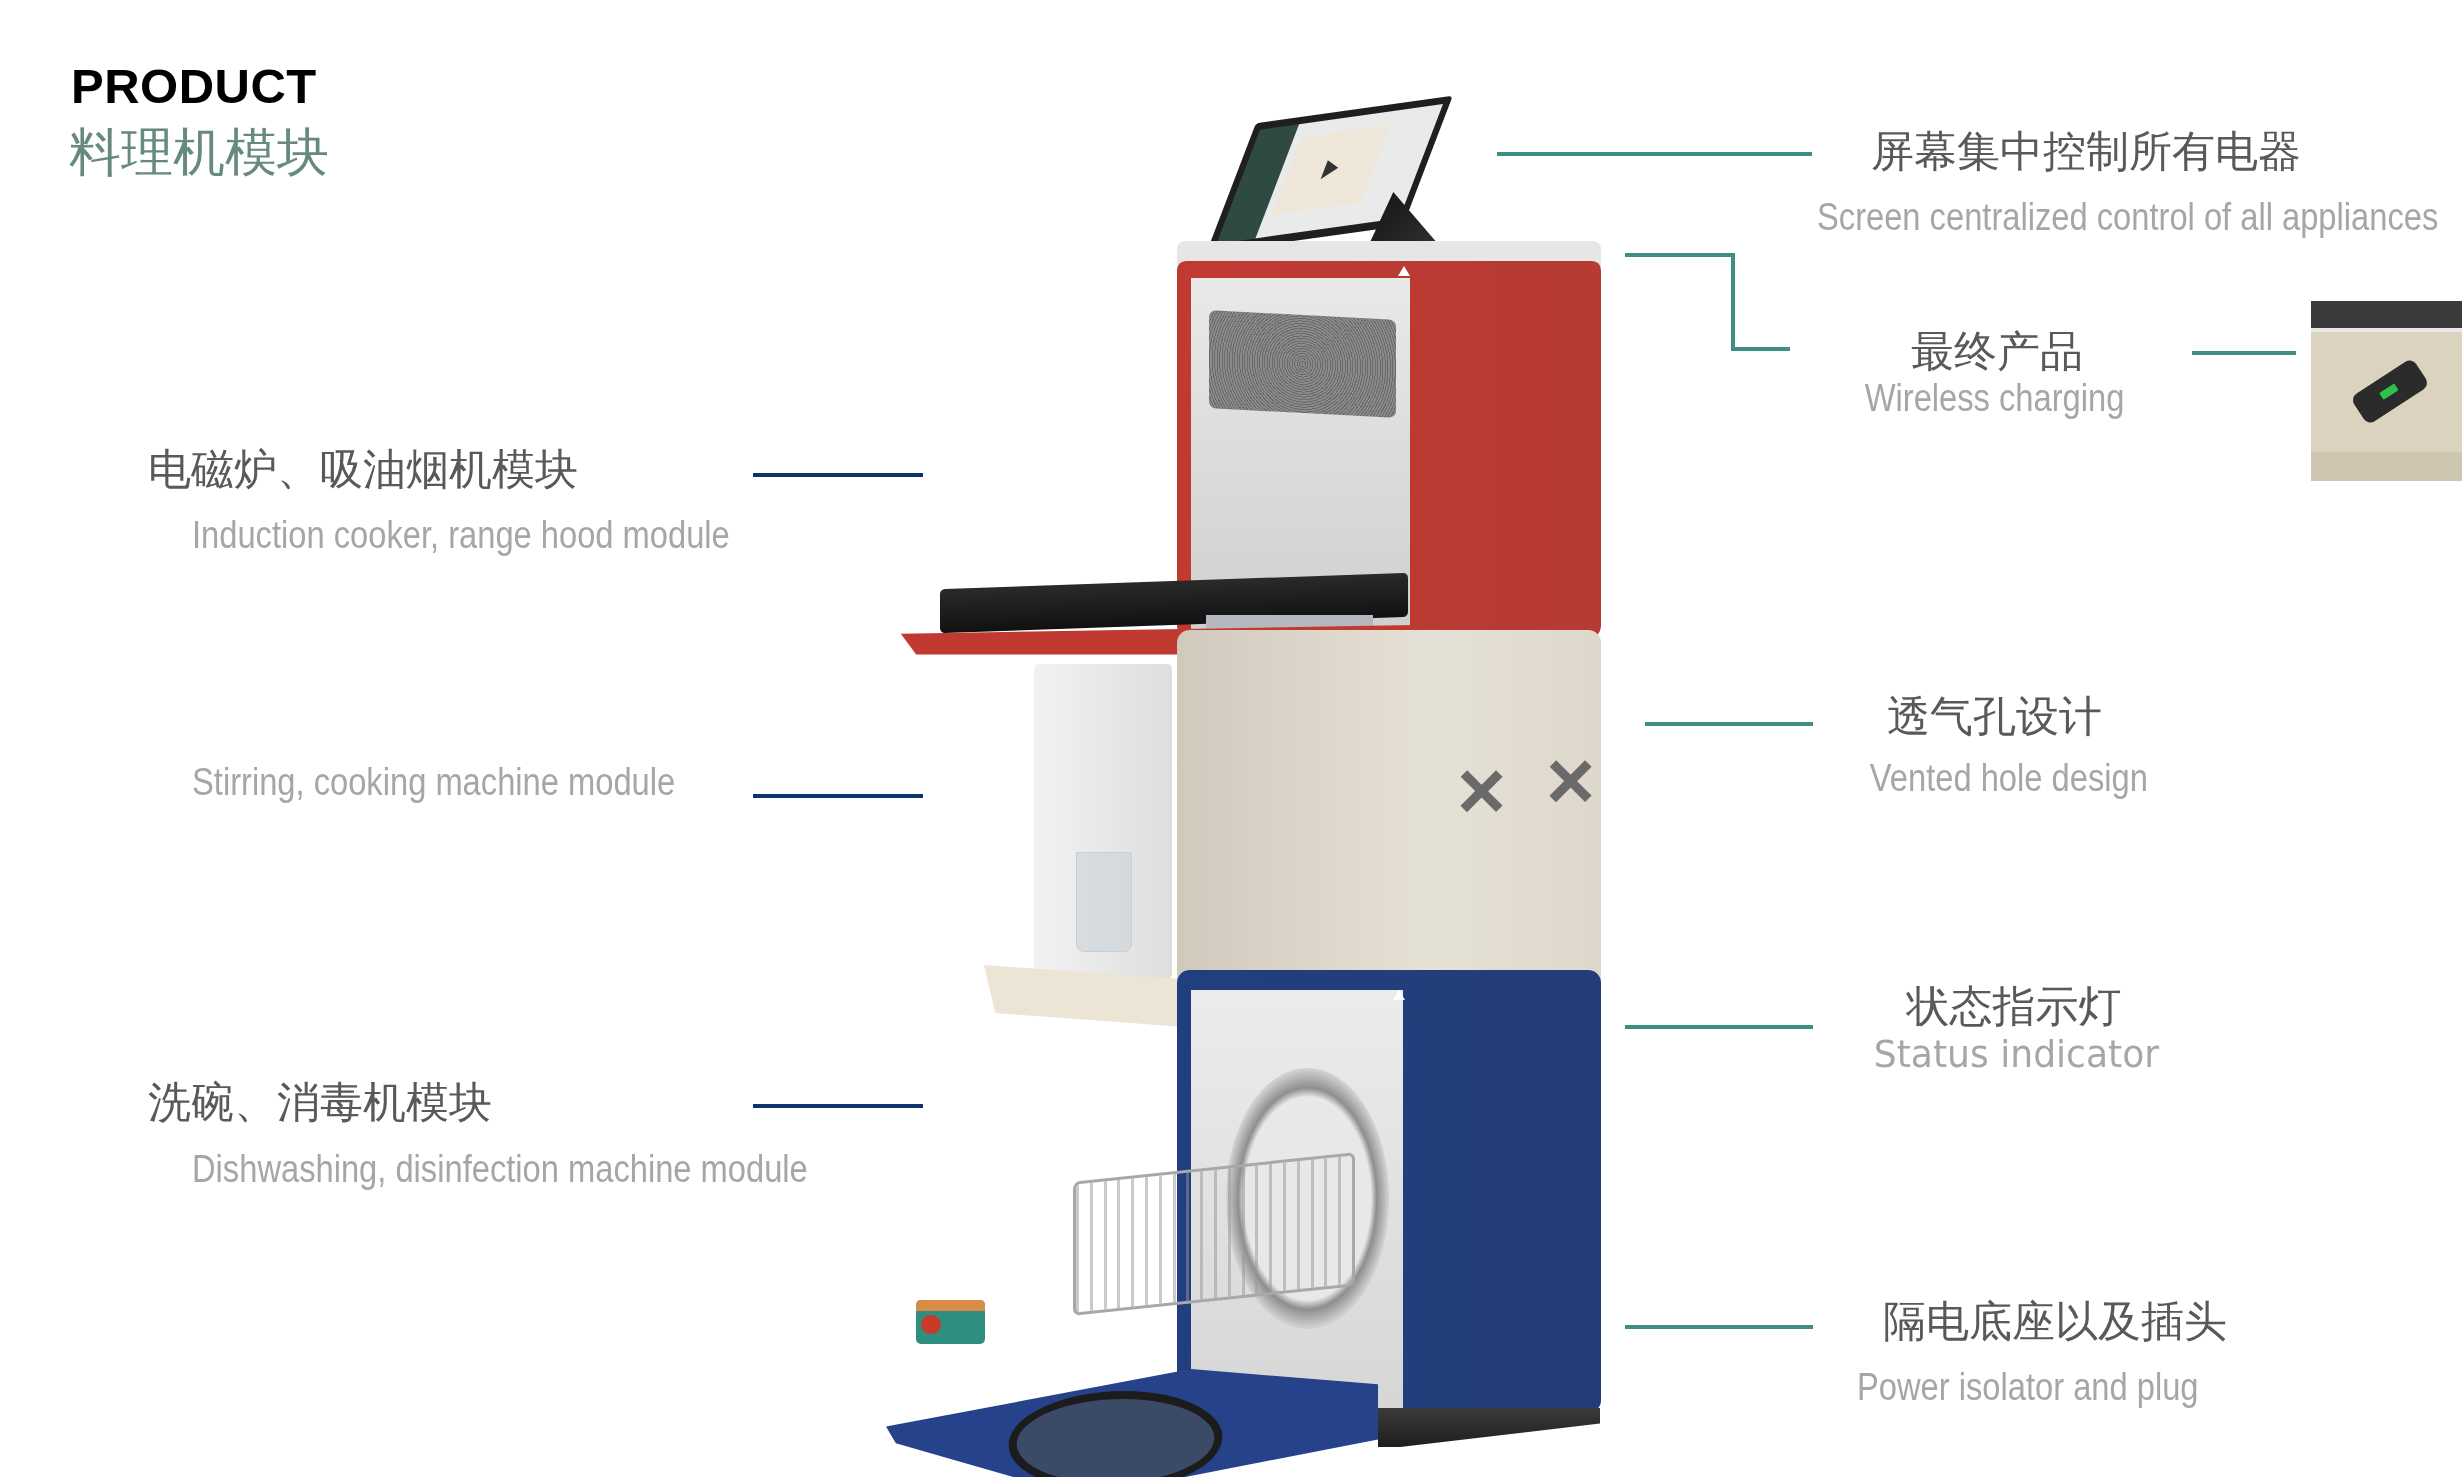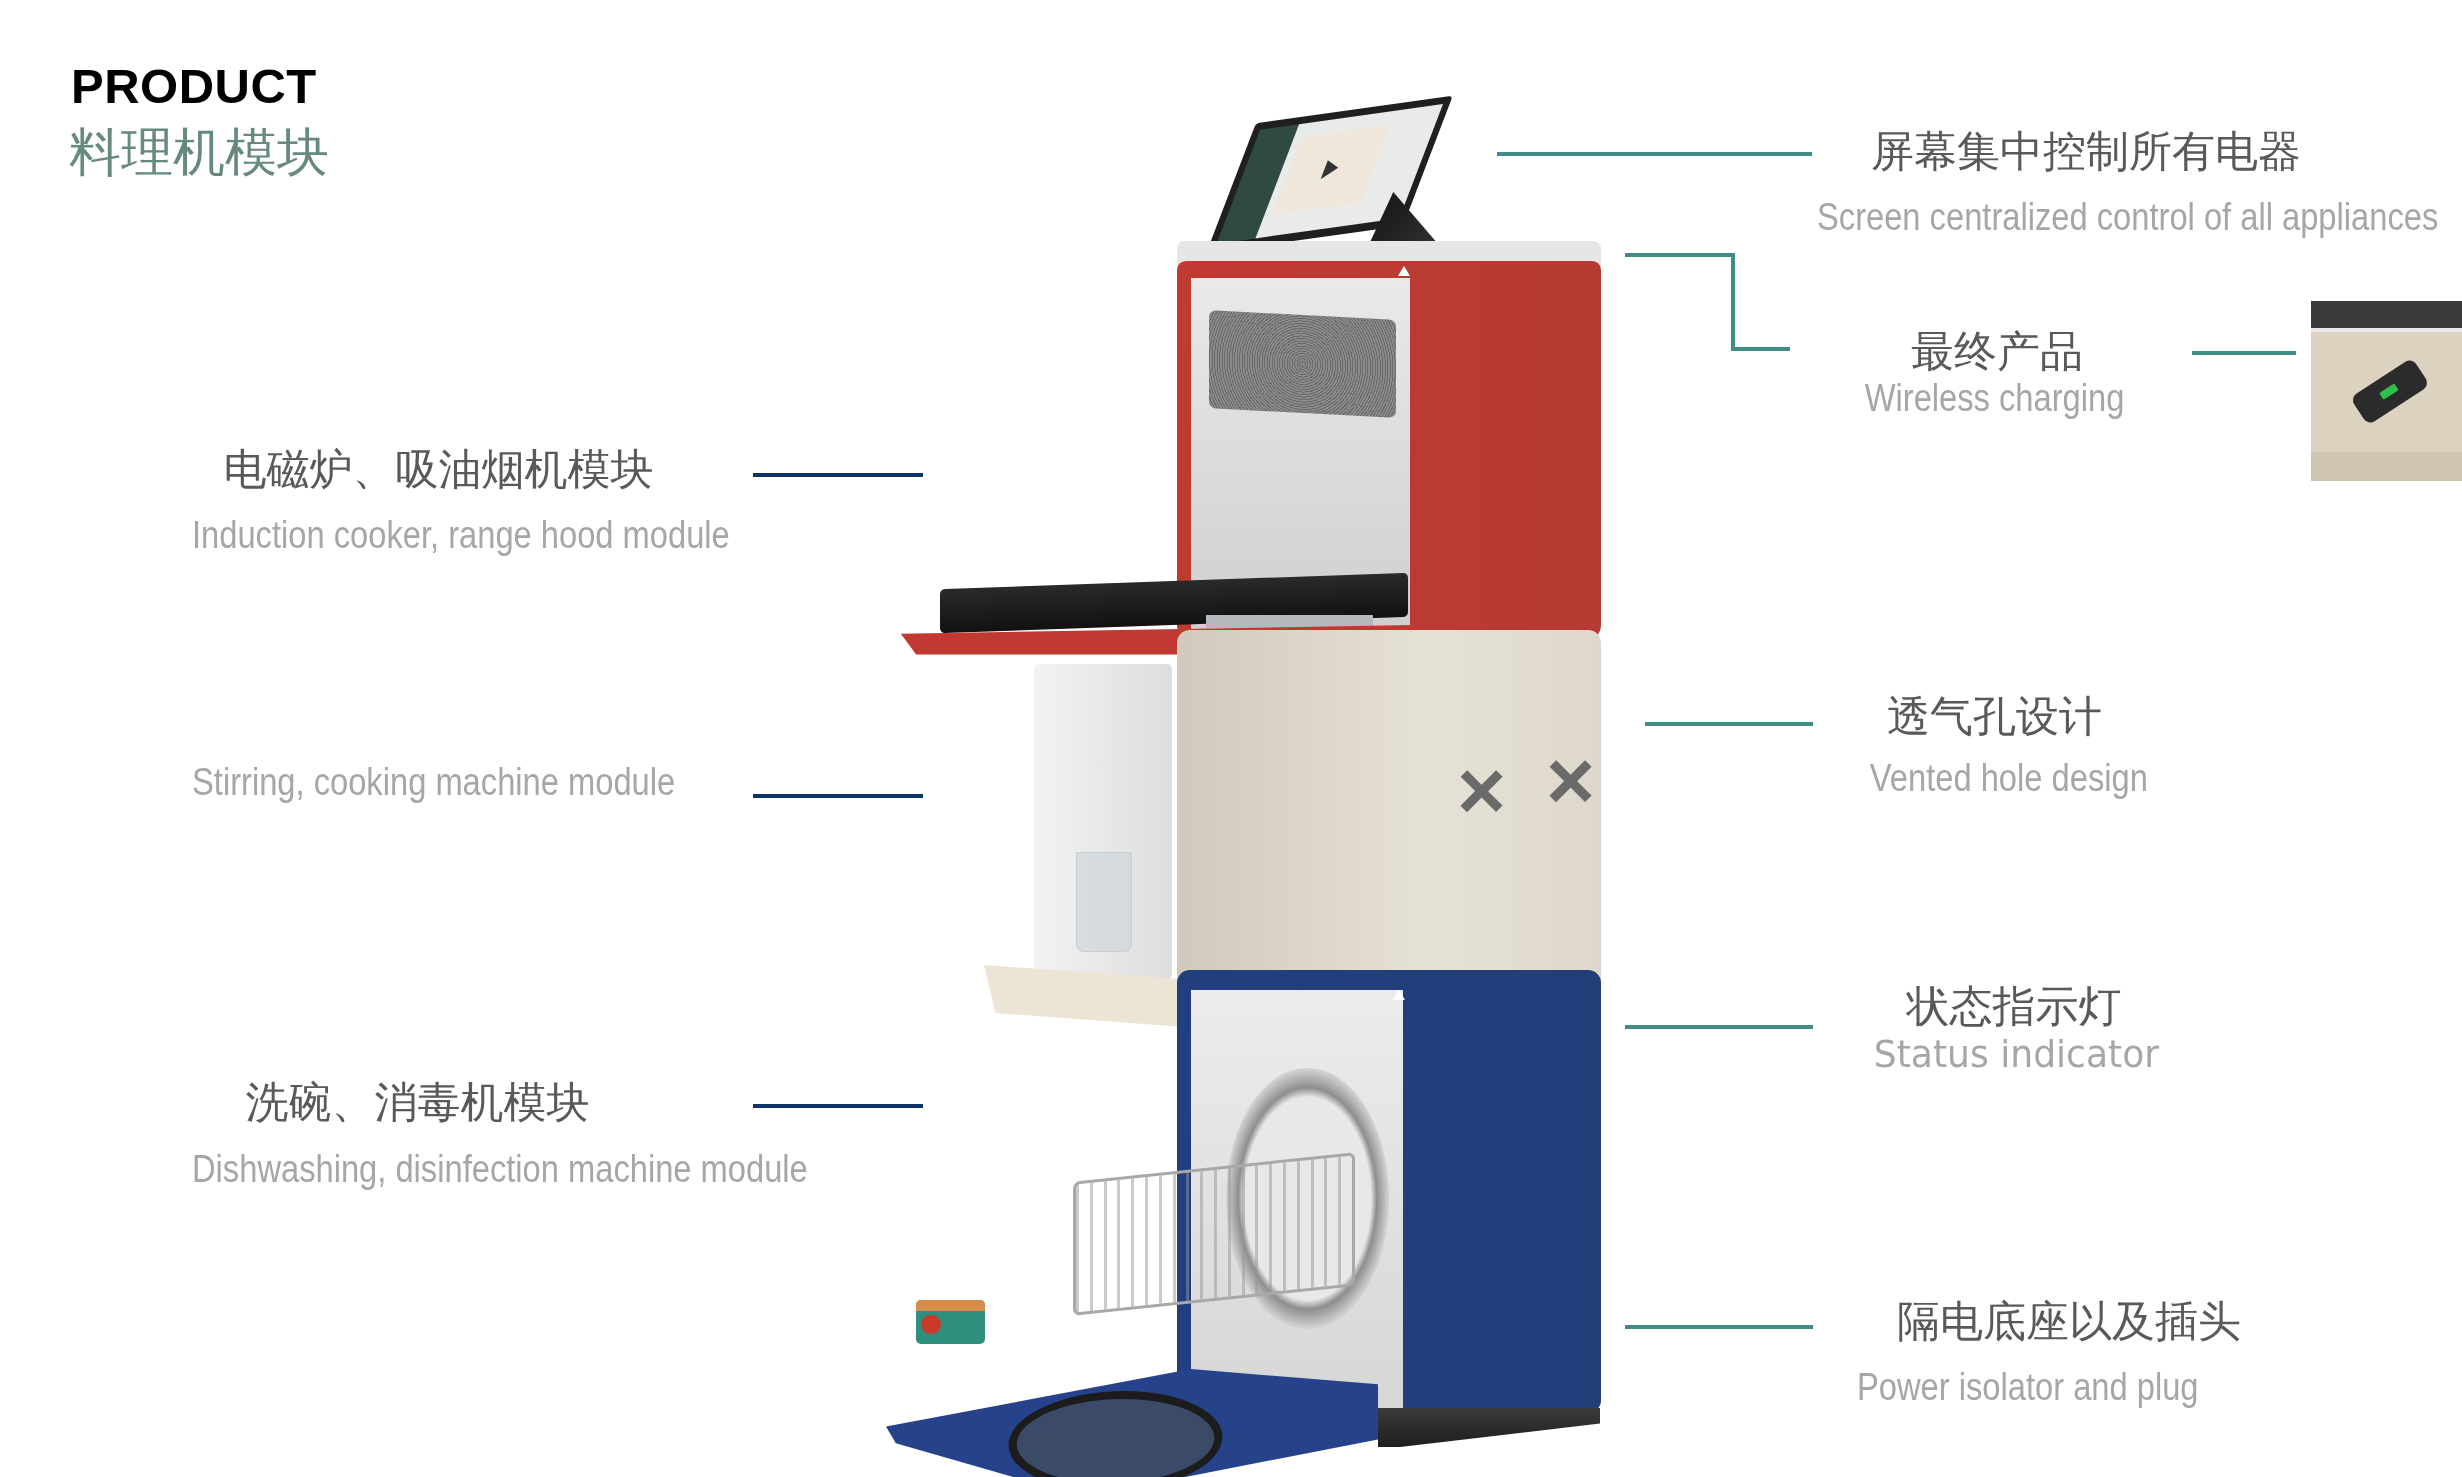--- a/index.html
+++ b/index.html
@@ -6,21 +6,21 @@
   body{width:2626px;height:1477px;position:relative;overflow:hidden;font-family:"Liberation Sans","DejaVu Sans",sans-serif;}
   .abs{position:absolute;}
   .title-en{left:71px;top:58px;font-size:49px;font-weight:bold;color:#000;letter-spacing:0.5px;}
   .title-cn{left:69px;top:118px;font-size:52px;color:#678a7e;}
   .cn{font-size:43px;color:#595959;white-space:nowrap;}
   .en{font-size:38px;color:#a6a6a6;white-space:nowrap;transform:scaleX(0.86);transform-origin:left top;}
   .en.c{transform-origin:center top;}
   .line-navy{background:#0f346b;height:4.4px;}
   .line-teal{background:#3e8e86;height:4.4px;}
   .vline-teal{background:#3e8e86;width:4.4px;}
-  .txt-r{text-align:center;}
+  .txt-r{text-align:left;}
   .txt-c{text-align:center;}
   
   .module{position:absolute;border-radius:12.8px;}
   .red{background:linear-gradient(90deg,#c13a32 0%,#b53b33 100%);}
   .cream{background:linear-gradient(90deg,#d2c9bd 0%,#e6e1d6 60%,#ded8cc 100%);}
   .blue{background:linear-gradient(90deg,#213f7e 0%,#233d79 100%);}
   .inner-gray{background:linear-gradient(180deg,#e9e9e9,#cfcfcf);}
 </style>
 </head>
 <body>
@@ -76,21 +76,21 @@
 </div>
 
 <div class="abs line-teal" style="left:1625px;top:1025px;width:188px;"></div>
 <div class="abs txt-c" style="left:1832px;top:978px;width:374px;">
   <div class="cn" style="margin-left:-9.8px;">状态指示灯</div>
   <div class="en c" style="margin-top:-3.9px;margin-left:-4.9px;font-family:'DejaVu Sans',sans-serif;transform:scaleX(0.95);">Status indicator</div>
 </div>
 
 <div class="abs line-teal" style="left:1625px;top:1325px;width:188px;"></div>
 <div class="abs" style="left:1857px;top:1293px;">
-  <div class="cn" style="margin-left:40px;">隔电底座以及插头</div>
+  <div class="cn" style="margin-left:26px;">隔电底座以及插头</div>
   <div class="en" style="margin-top:14.8px;">Power isolator and plug</div>
 </div>
 
 <div class="abs" style="left:886px;top:108px;width:788px;height:1359px;">
 
   <div class="abs" style="left:345px;top:4.9px;width:197px;height:123px;background:#1f1f1f;transform:skewY(-8deg) skewX(-22deg);border-radius:3.9px;">
     <div class="abs" style="left:6.9px;top:6.9px;width:39px;height:108px;background:#2e4a43;"></div>
     <div class="abs" style="left:46px;top:6.9px;width:144px;height:108px;background:#e8ebe9;"></div>
     <div class="abs" style="left:54px;top:19.7px;width:89px;height:74px;background:#efe8da;"></div>
     <div class="abs" style="left:91px;top:47px;width:0;height:0;border-left:14.8px solid #333;border-top:9.8px solid transparent;border-bottom:9.8px solid transparent;"></div>

